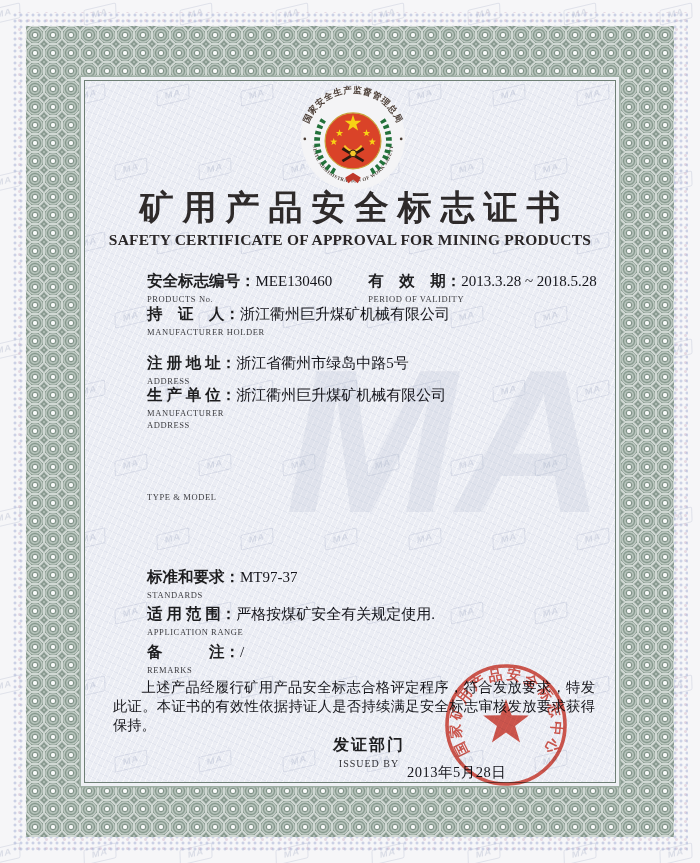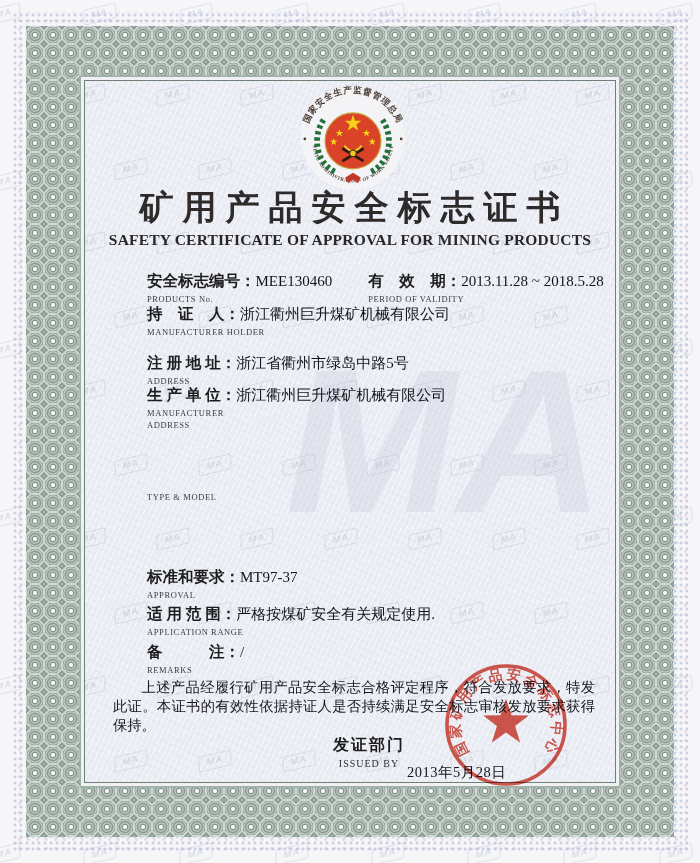--- a/index.html
+++ b/index.html
@@ -264,21 +264,21 @@
 
       <div class="cert-title">矿用产品安全标志证书</div>
       <div class="cert-subtitle">SAFETY CERTIFICATE OF APPROVAL FOR MINING PRODUCTS</div>
 
       <div class="top-row">
         <div class="group">
           <div><span class="f-label">安全标志编号：</span><span class="f-value">MEE130460</span></div>
           <div class="f-sub">PRODUCTS No.</div>
         </div>
         <div class="group validity">
-          <div><span class="f-label">有　效　期：</span><span class="f-value">2013.11.28 ~ 2018.5.28</span></div>
+          <div><span class="f-label">有　效　期：</span><span class="f-value">2013.3.28 ~ 2018.5.28</span></div>
           <div class="f-sub">PERIOD OF VALIDITY</div>
         </div>
       </div>
 
       <div class="field-row" style="top:223px">
         <div><span class="f-label">持　证　人：</span><span class="f-value">浙江衢州巨升煤矿机械有限公司</span></div>
         <div class="f-sub">MANUFACTURER HOLDER</div>
       </div>
       <div class="field-row" style="top:272px">
         <div><span class="f-label">注 册 地 址：</span><span class="f-value">浙江省衢州市绿岛中路5号</span></div>
@@ -291,21 +291,21 @@
       <div class="field-row" style="top:337px">
         <div class="f-sub">ADDRESS</div>
       </div>
       <div class="field-row" style="top:375px">
       </div>
       <div class="field-row" style="top:409px">
         <div class="f-sub">TYPE &amp; MODEL</div>
       </div>
       <div class="field-row" style="top:486px">
         <div><span class="f-label">标准和要求：</span><span class="f-value">MT97-37</span></div>
-        <div class="f-sub">APPROVAL</div>
+        <div class="f-sub">STANDARDS</div>
       </div>
       <div class="field-row" style="top:561px">
         <div><span class="f-label">备　　　注：</span><span class="f-value">/</span></div>
         <div class="f-sub">REMARKS</div>
       </div>
       <div class="field-row" style="top:523px">
         <div><span class="f-label">适 用 范 围：</span><span class="f-value">严格按煤矿安全有关规定使用.</span></div>
         <div class="f-sub">APPLICATION RANGE</div>
       </div>
 

